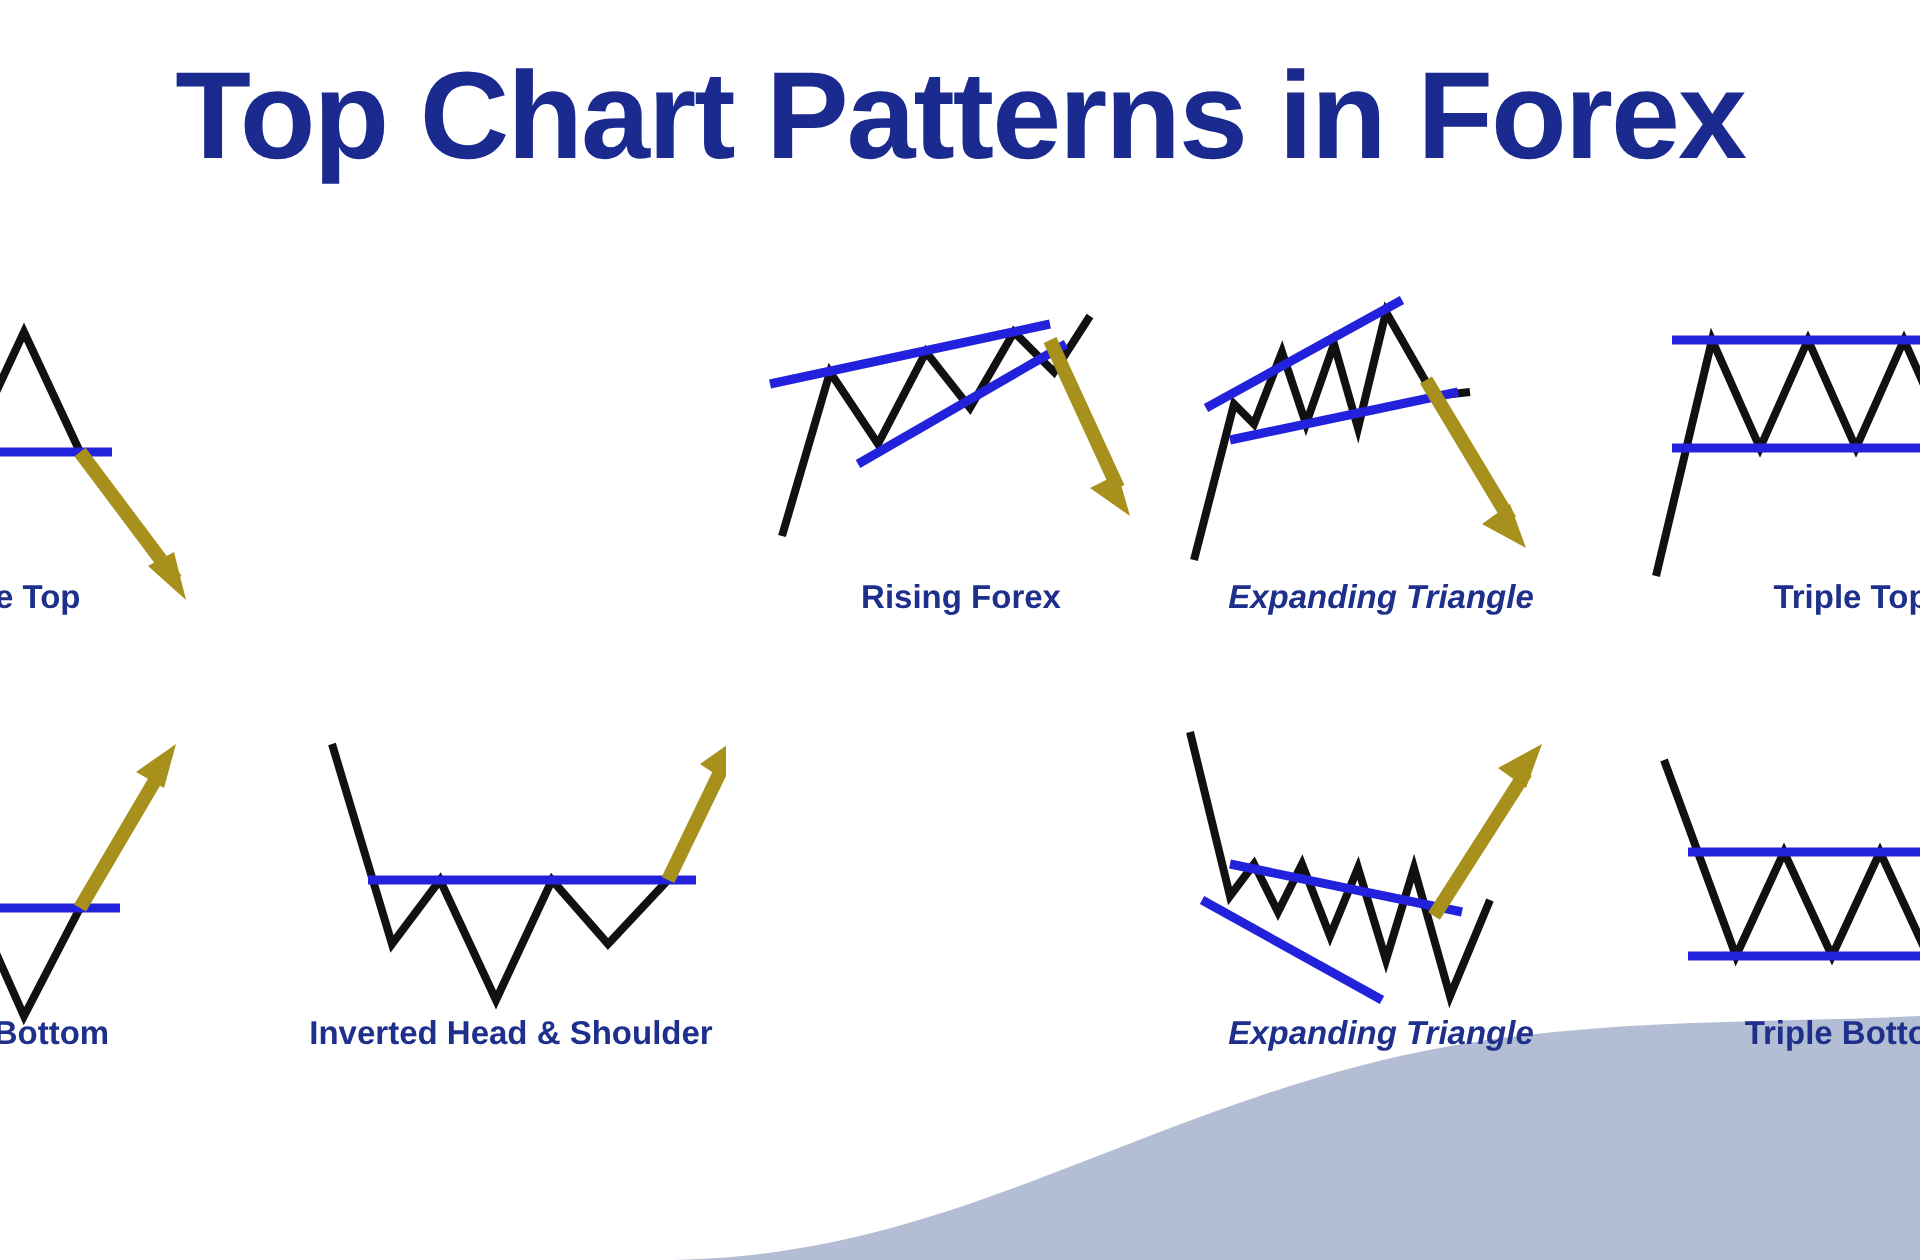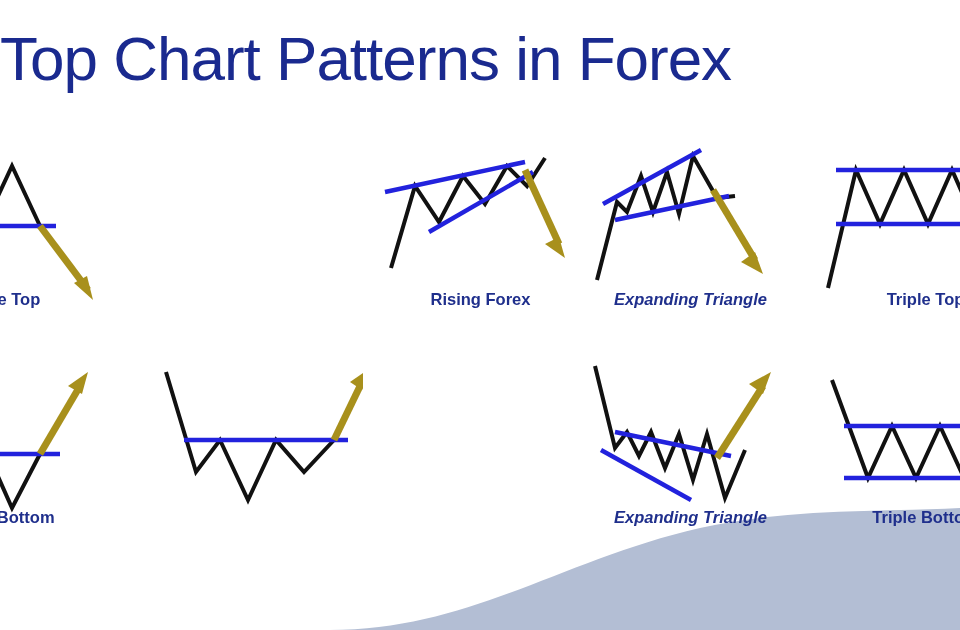--- a/index.html
+++ b/index.html
@@ -25,22 +25,23 @@
     width: 960px;
     height: 630px;
     pointer-events: none;
   }
   
   .title {
     position: absolute;
     left: 0;
     top: 28px;
     width: 960px;
+    text-align: center;
     font-size: 62px;
-    font-weight: normal;
+    font-weight: bold;
     letter-spacing: -1px;
     white-space: nowrap;
     color: #1a2a8f;
     line-height: 1;
   }
   
   .grid {
     position: absolute;
     left: 0;
     top: 140px;
@@ -160,20 +161,21 @@
 
     <div class="cell r1 c1">
       <svg class="art" viewBox="0 0 215 160">
         <polyline class="pz" points="18,14 48,114 72,82 100,142 128,82 156,114 186,82"></polyline>
         <line class="ln" x1="36" y1="82" x2="200" y2="82"></line>
         <g>
           <line class="ar" x1="186" y1="82" x2="214" y2="24"></line>
           <polygon class="arh" points="222,10 202,24 214,32"></polygon>
         </g>
       </svg>
+      <div class="label">Inverted Head &amp; Shoulder</div>
     </div>
 
 
     <div class="cell r1 c3">
       <svg class="art" viewBox="0 0 215 160">
         <polyline class="pz" points="12,8 32,90 44,74 56,98 68,74 82,110 96,76 110,122 124,76 142,140 162,92"></polyline>
         <line class="ln" x1="32" y1="74" x2="148" y2="98"></line>
         <line class="ln" x1="18" y1="92" x2="108" y2="142"></line>
         <g>
           <line class="ar" x1="134" y1="100" x2="180" y2="28"></line>

